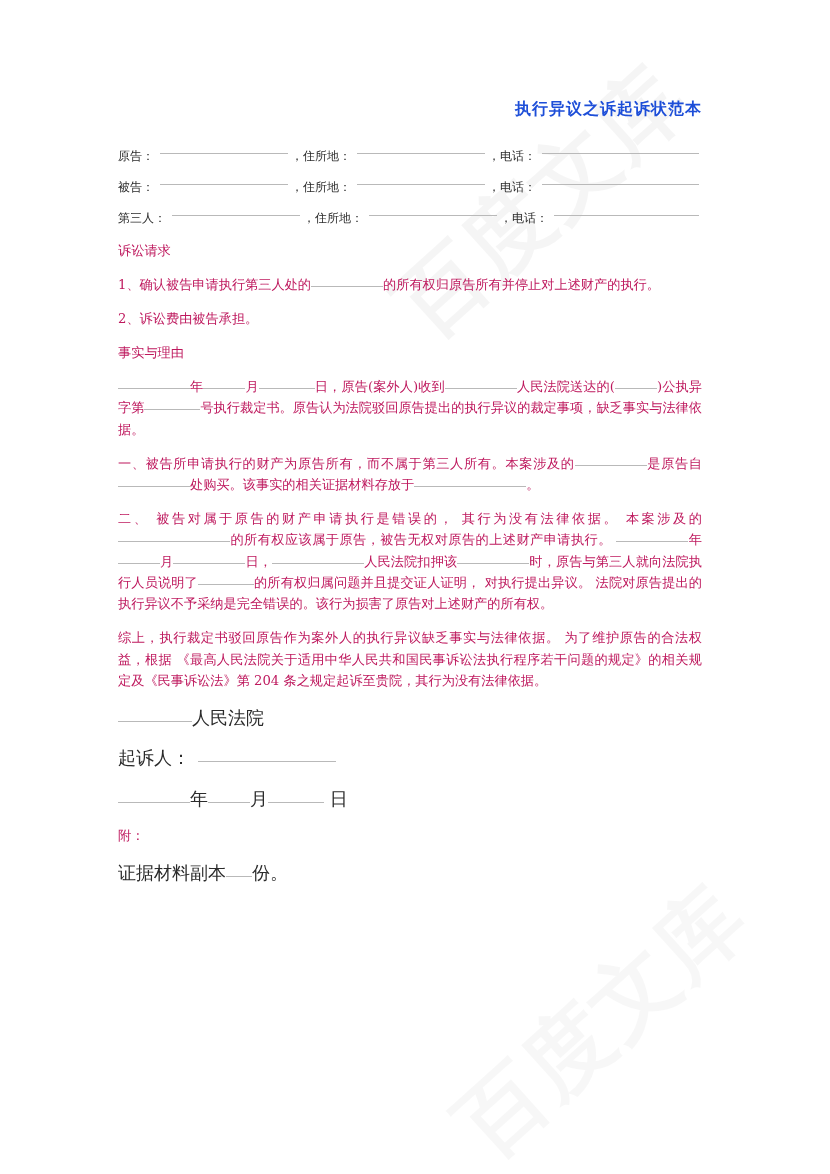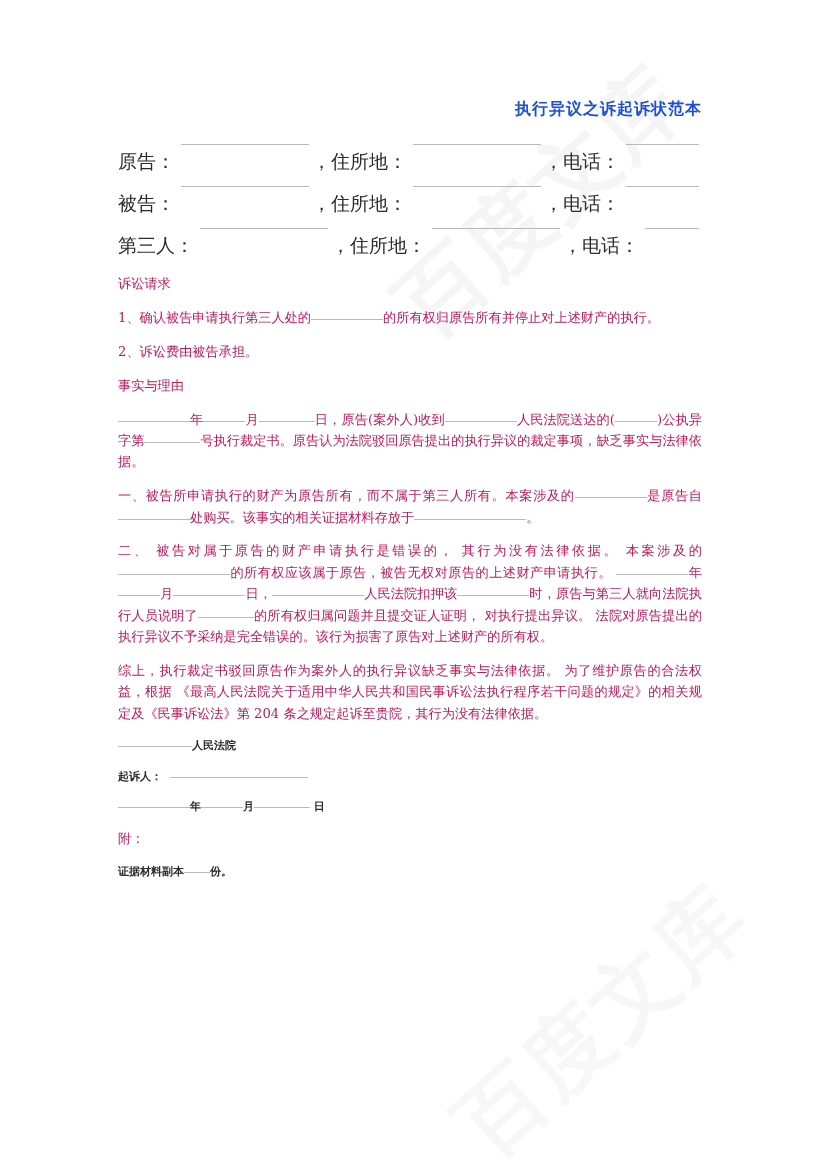--- a/index.html
+++ b/index.html
@@ -77,27 +77,27 @@
     margin: 0;
     padding: 0;
     text-align: justify;
     text-justify: inter-ideograph;
     word-break: break-all;
   }
 
   .spacer-after-title { height: 29px; }
 
   .line-row {
-    font-size: 19px;
+    font-size: 12px;
     color: #2b2b2b;
     line-height: 1.55;
     margin: 0 0 12.5px 0;
     white-space: nowrap;
     display: flex;
-    align-items: flex-start;
+    align-items: center;
   }
   .line-row .lbl { flex: 0 0 auto; }
   .line-row .fill {
     flex: 1 1 auto;
     border-bottom: 1px solid #b9b9b9;
     height: 0;
     margin: 0 3px 0 6px;
     position: relative;
     top: -3px;
     min-width: 20px;
@@ -119,26 +119,25 @@
     height: 12px;
   }
   .u-xs { width: 26px; }
   .u-s  { width: 42px; }
   .u-m  { width: 56px; }
   .u-l  { width: 72px; }
   .u-xl { width: 92px; }
   .u-xxl{ width: 112px; }
 
   .sig-line {
-    font-size: 11px;
+    font-size: 18px;
     color: #2b2b2b;
     line-height: 1.55;
     margin: 0 0 12.5px 0;
     white-space: nowrap;
-    font-weight: bold;
   }
 
   .court-blank {
     display: inline-block;
     border-bottom: 1px solid #b9b9b9;
     width: 74px;
     height: 12px;
     position: relative;
     top: -2px;
   }

